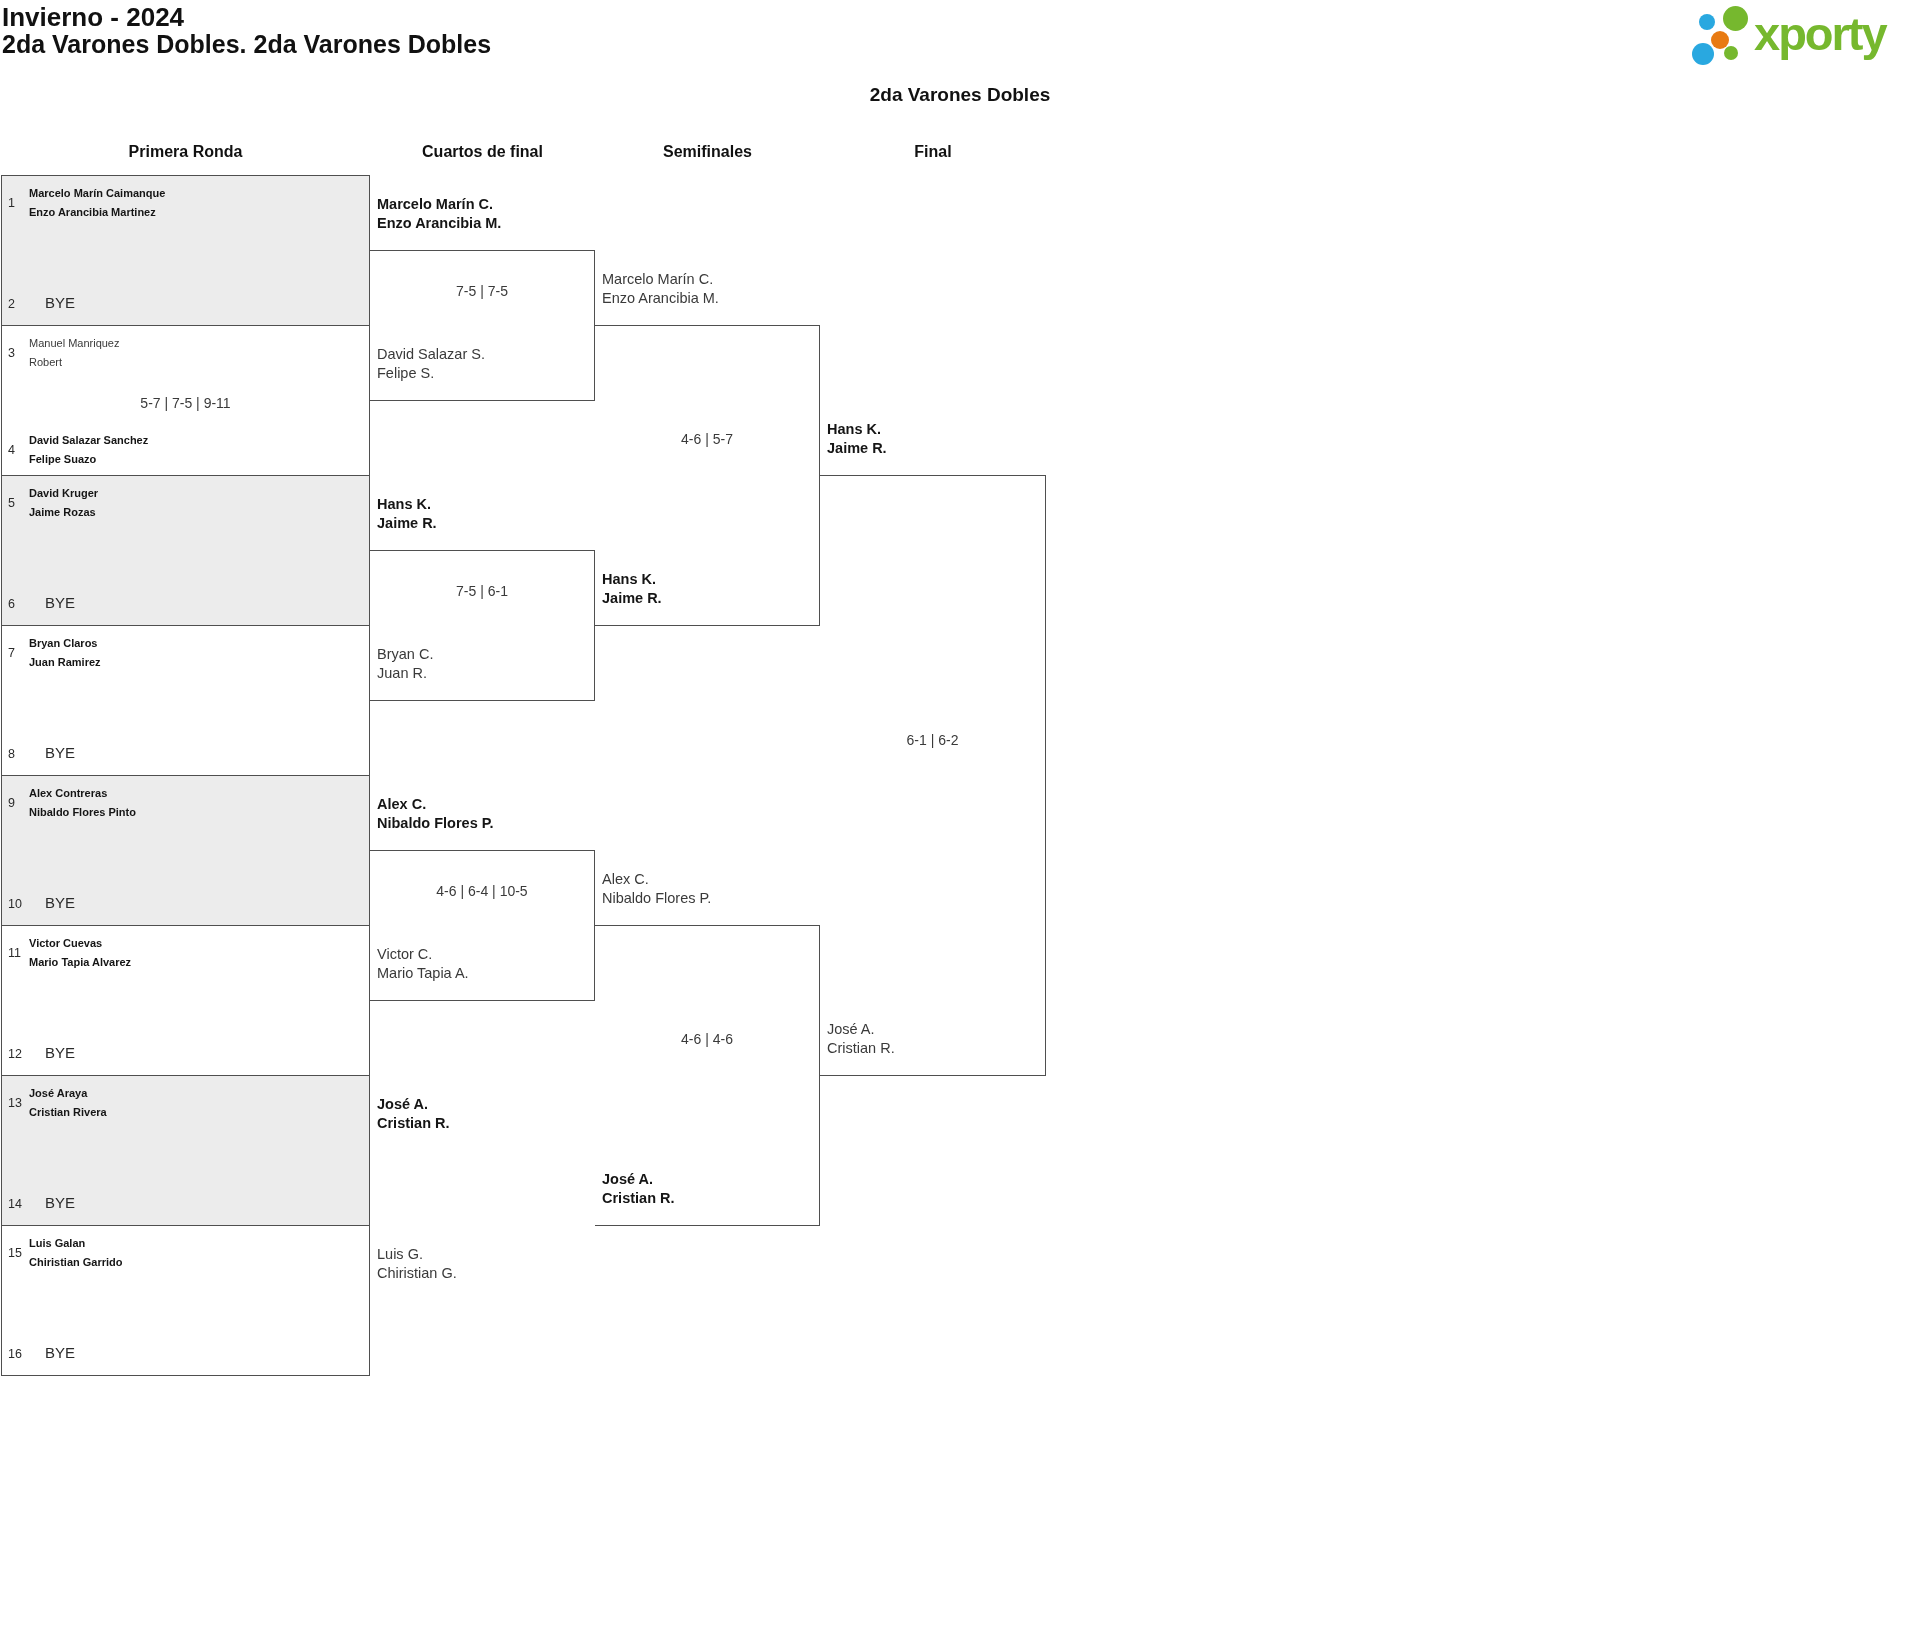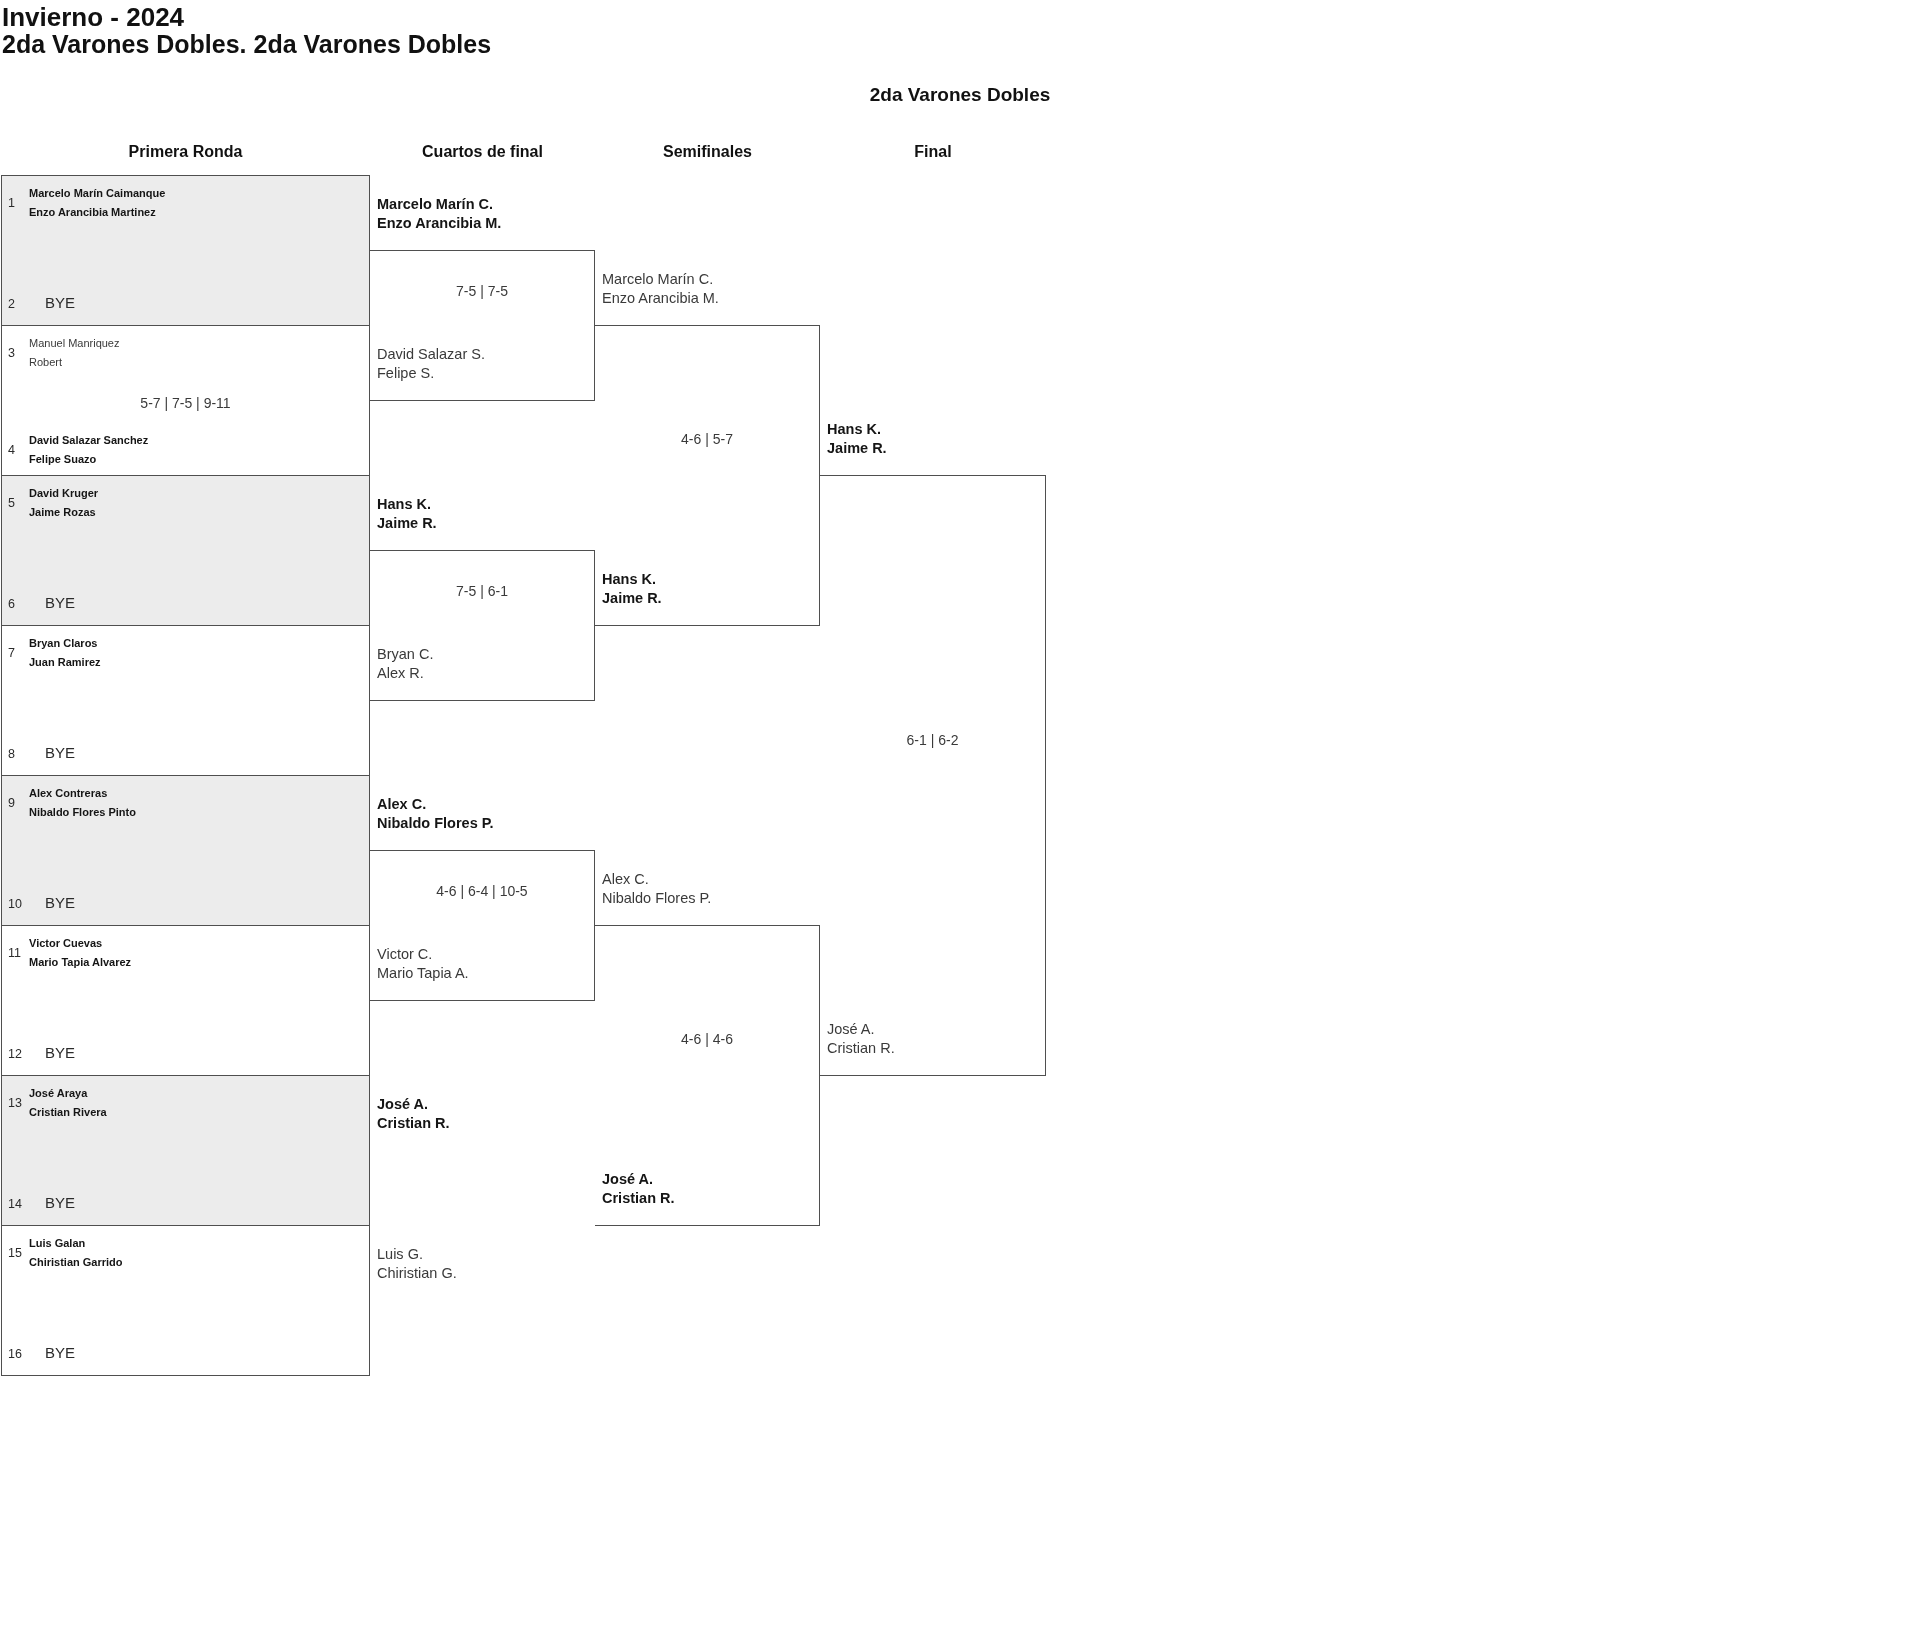--- a/index.html
+++ b/index.html
@@ -60,20 +60,28 @@
   .adv-label.winner { font-weight:700; color:#151515; }
 </style>
 </head>
 <body>
 
 <div class="page">
 
   <div class="title">Invierno - 2024</div>
   <div class="subtitle">2da Varones Dobles. 2da Varones Dobles</div>
 
+  <div class="logo">
+    <span class="dot d-blue-sm"></span>
+    <span class="dot d-green-lg"></span>
+    <span class="dot d-orange"></span>
+    <span class="dot d-blue-lg"></span>
+    <span class="dot d-green-sm"></span>
+    <span class="logo-text">xporty</span>
+  </div>
 
   <div class="category-title">2da Varones Dobles</div>
 
   <div class="col-header ch-r1">Primera Ronda</div>
   <div class="col-header ch-qf">Cuartos de final</div>
   <div class="col-header ch-sf">Semifinales</div>
   <div class="col-header ch-f">Final</div>
 
   <div class="r1-box shaded" style="top:175px">
     <div class="slot slot-top">
@@ -208,21 +216,21 @@
   <div class="adv-label" style="left:377px; top:345px">
     <div>David Salazar S.</div>
       <div>Felipe S.</div>
   </div>
   <div class="adv-label winner" style="left:377px; top:495px">
     <div>Hans K.</div>
       <div>Jaime R.</div>
   </div>
   <div class="adv-label" style="left:377px; top:645px">
     <div>Bryan C.</div>
-      <div>Alex R.</div>
+      <div>Juan R.</div>
   </div>
   <div class="adv-label winner" style="left:377px; top:795px">
     <div>Alex C.</div>
       <div>Nibaldo Flores P.</div>
   </div>
   <div class="adv-label" style="left:377px; top:945px">
     <div>Victor C.</div>
       <div>Mario Tapia A.</div>
   </div>
   <div class="adv-label winner" style="left:377px; top:1095px">

